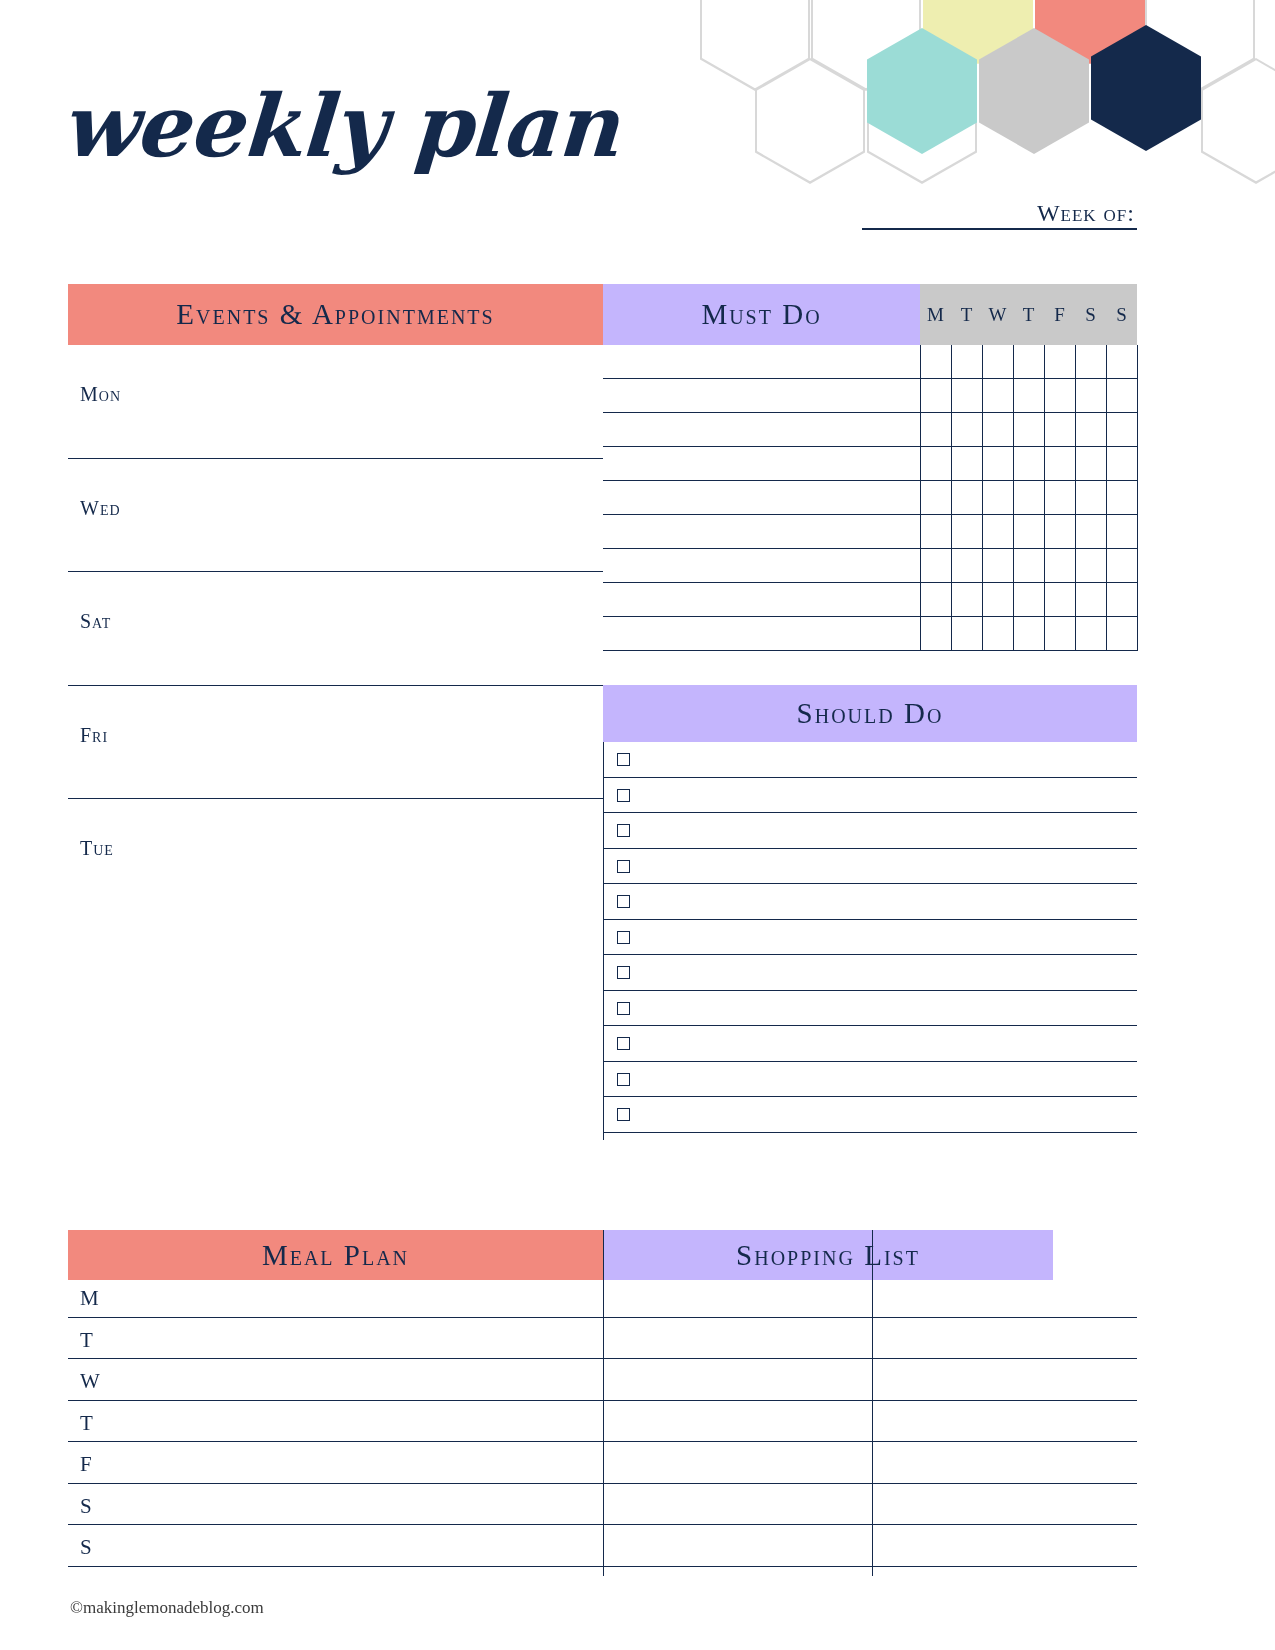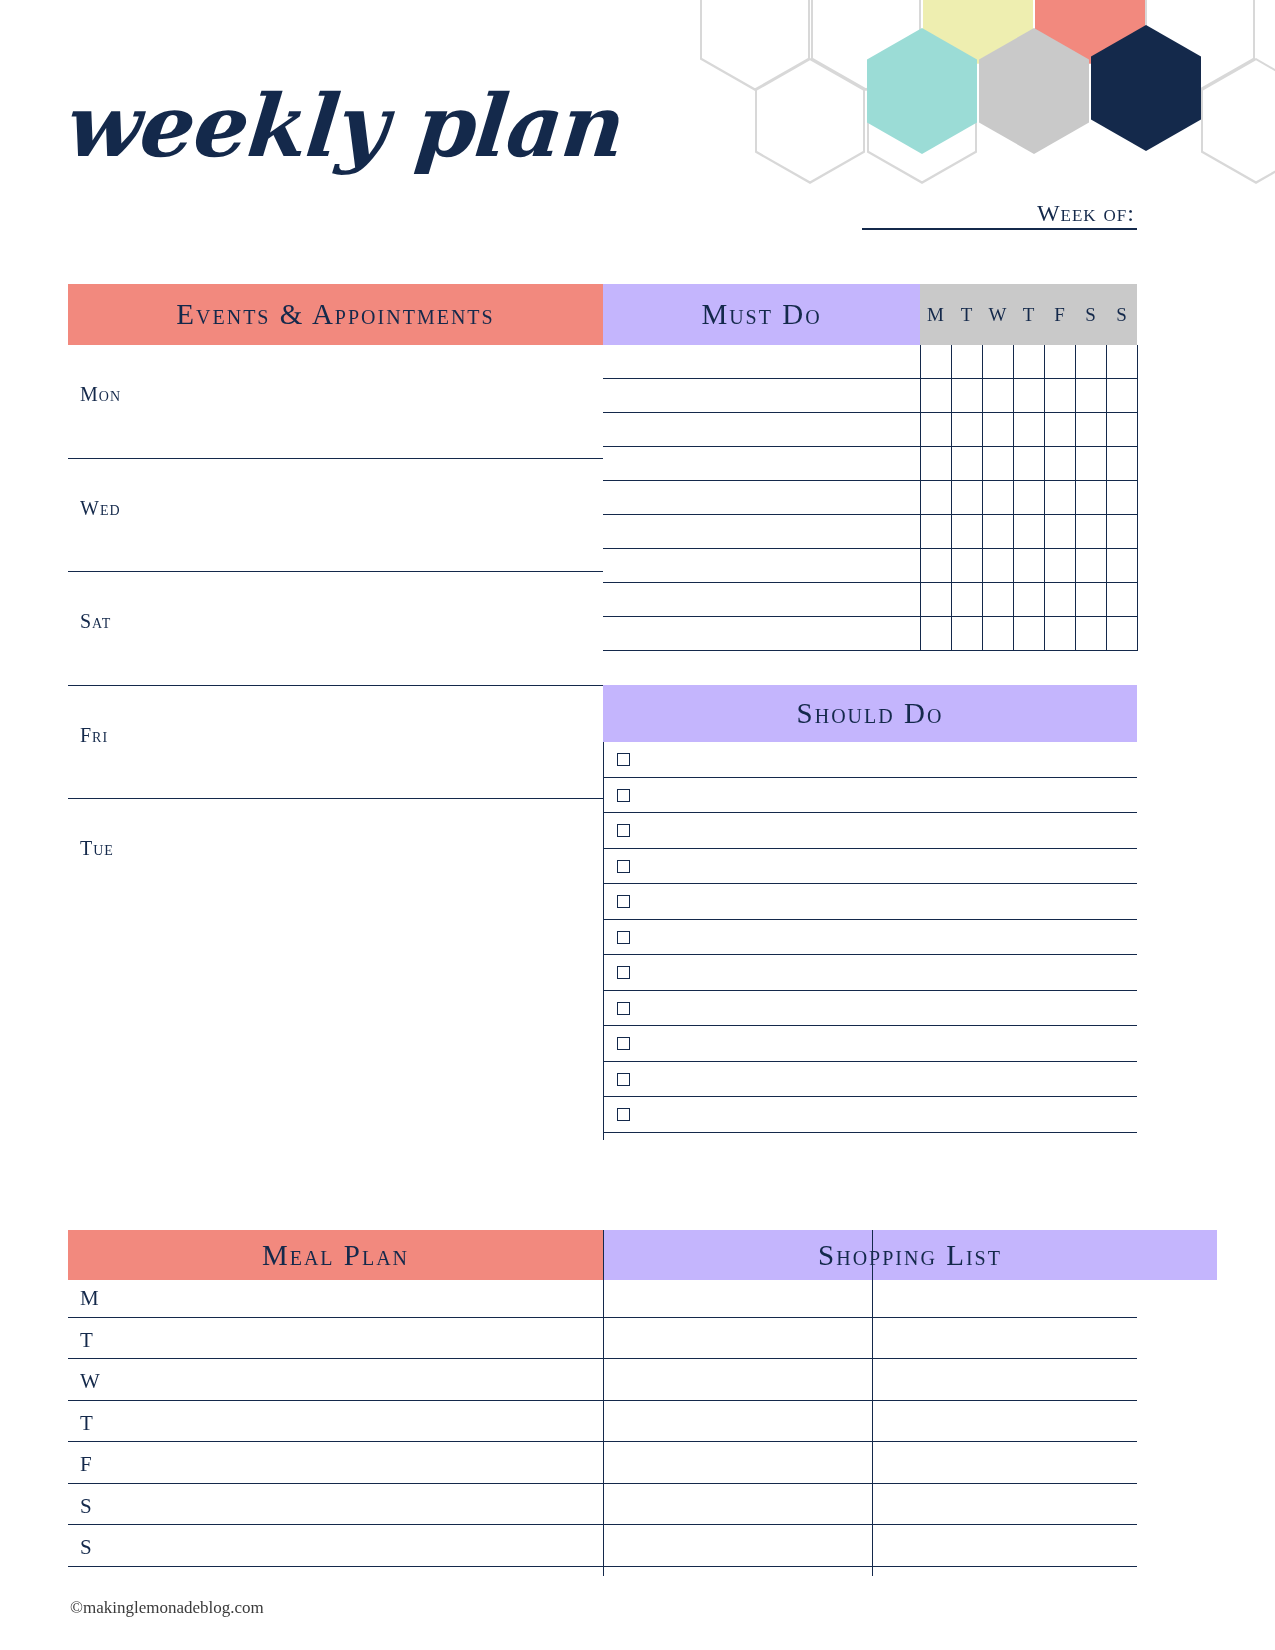--- a/index.html
+++ b/index.html
@@ -265,21 +265,21 @@
 <div class="weekof-line"></div>
 
 <div class="bar bar-coral" style="left:68px; top:284px; width:535px; height:61px;">Events &amp; Appointments</div>
 
 <div class="bar bar-gray" style="left:603px; top:284px; width:317px; height:61px;">Must Do</div>
 
 <div class="bar bar-gray" style="left:603px; top:685px; width:534px; height:57px;">Should Do</div>
 
 <div class="bar bar-coral" style="left:68px; top:1230px; width:535px; height:50px;">Meal Plan</div>
 
-<div class="bar bar-gray" style="left:603px; top:1230px; width:614px; height:50px;">Shopping List</div>
+<div class="bar bar-gray" style="left:603px; top:1230px; width:450px; height:50px;">Shopping List</div>
 
 <div id="mustdo-dayheads">
     <div class="dayhead" style="position: absolute; left: 920px; top: 284px; height: 61px;">M</div>
     <div class="dayhead" style="position: absolute; left: 951px; top: 284px; height: 61px;">T</div>
     <div class="dayhead" style="position: absolute; left: 982px; top: 284px; height: 61px;">W</div>
     <div class="dayhead" style="position: absolute; left: 1013px; top: 284px; height: 61px;">T</div>
     <div class="dayhead" style="position: absolute; left: 1044px; top: 284px; height: 61px;">F</div>
     <div class="dayhead" style="position: absolute; left: 1075px; top: 284px; height: 61px;">S</div>
     <div class="dayhead" style="position: absolute; left: 1106px; top: 284px; height: 61px;">S</div>
   </div>

